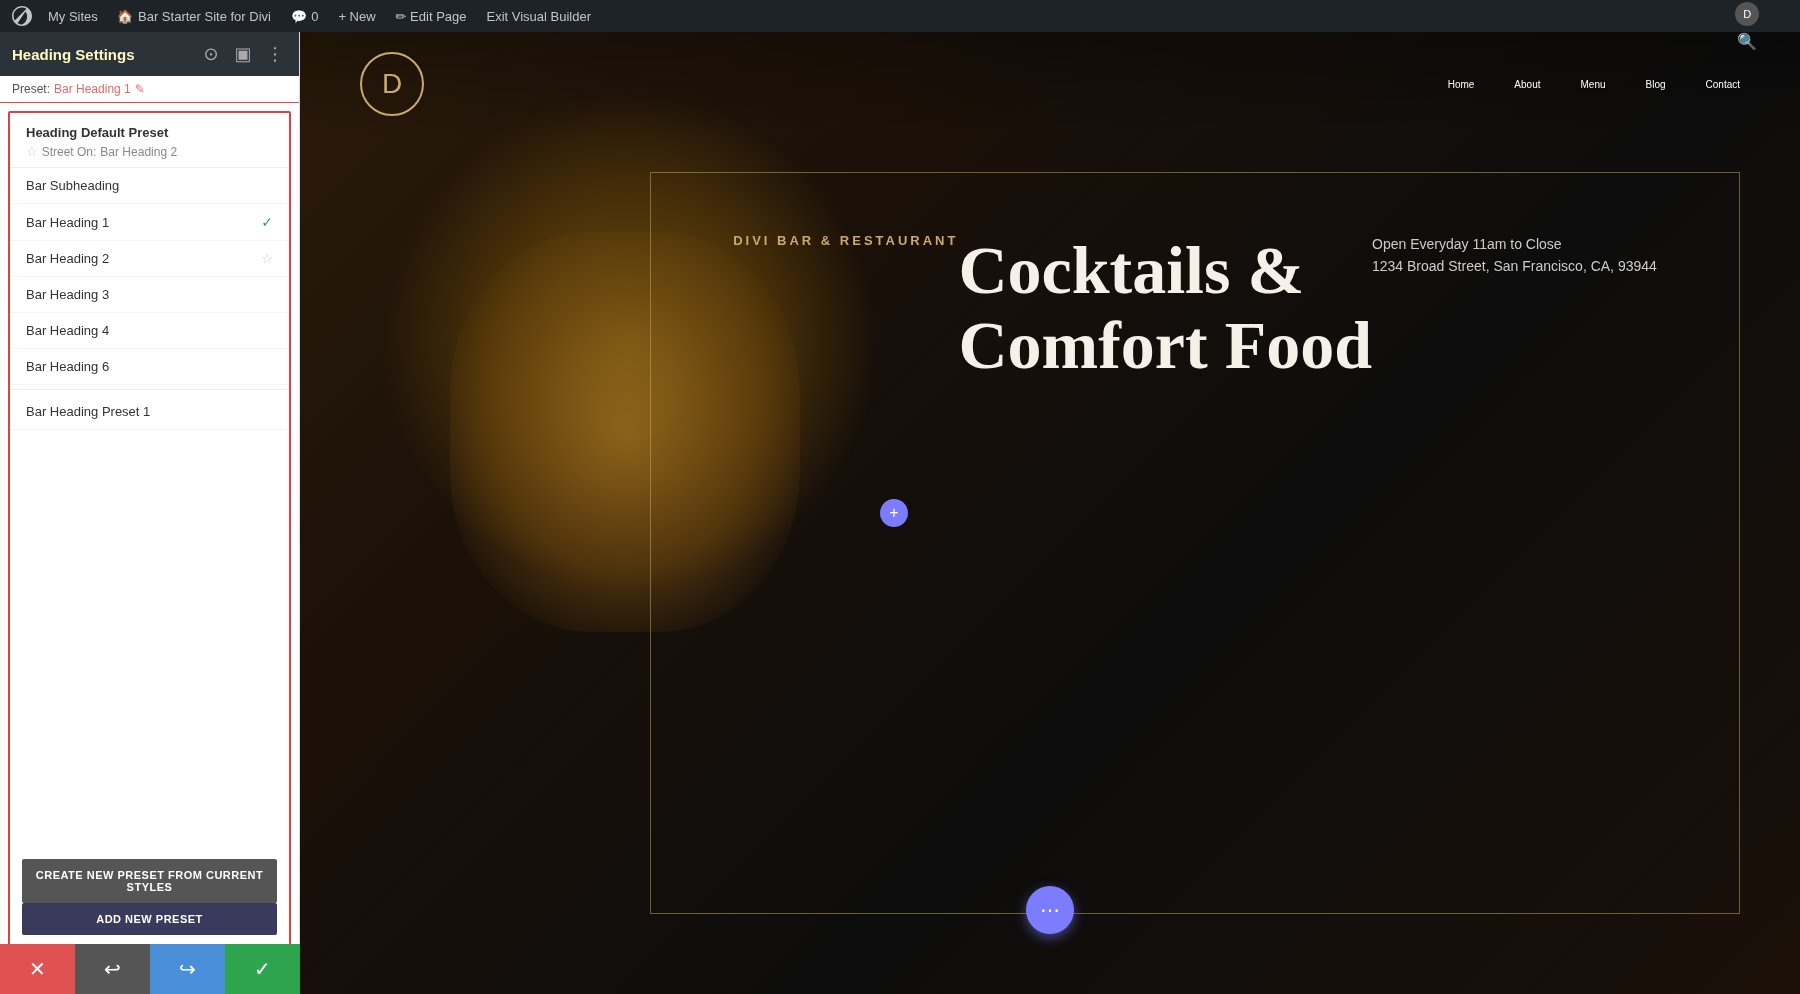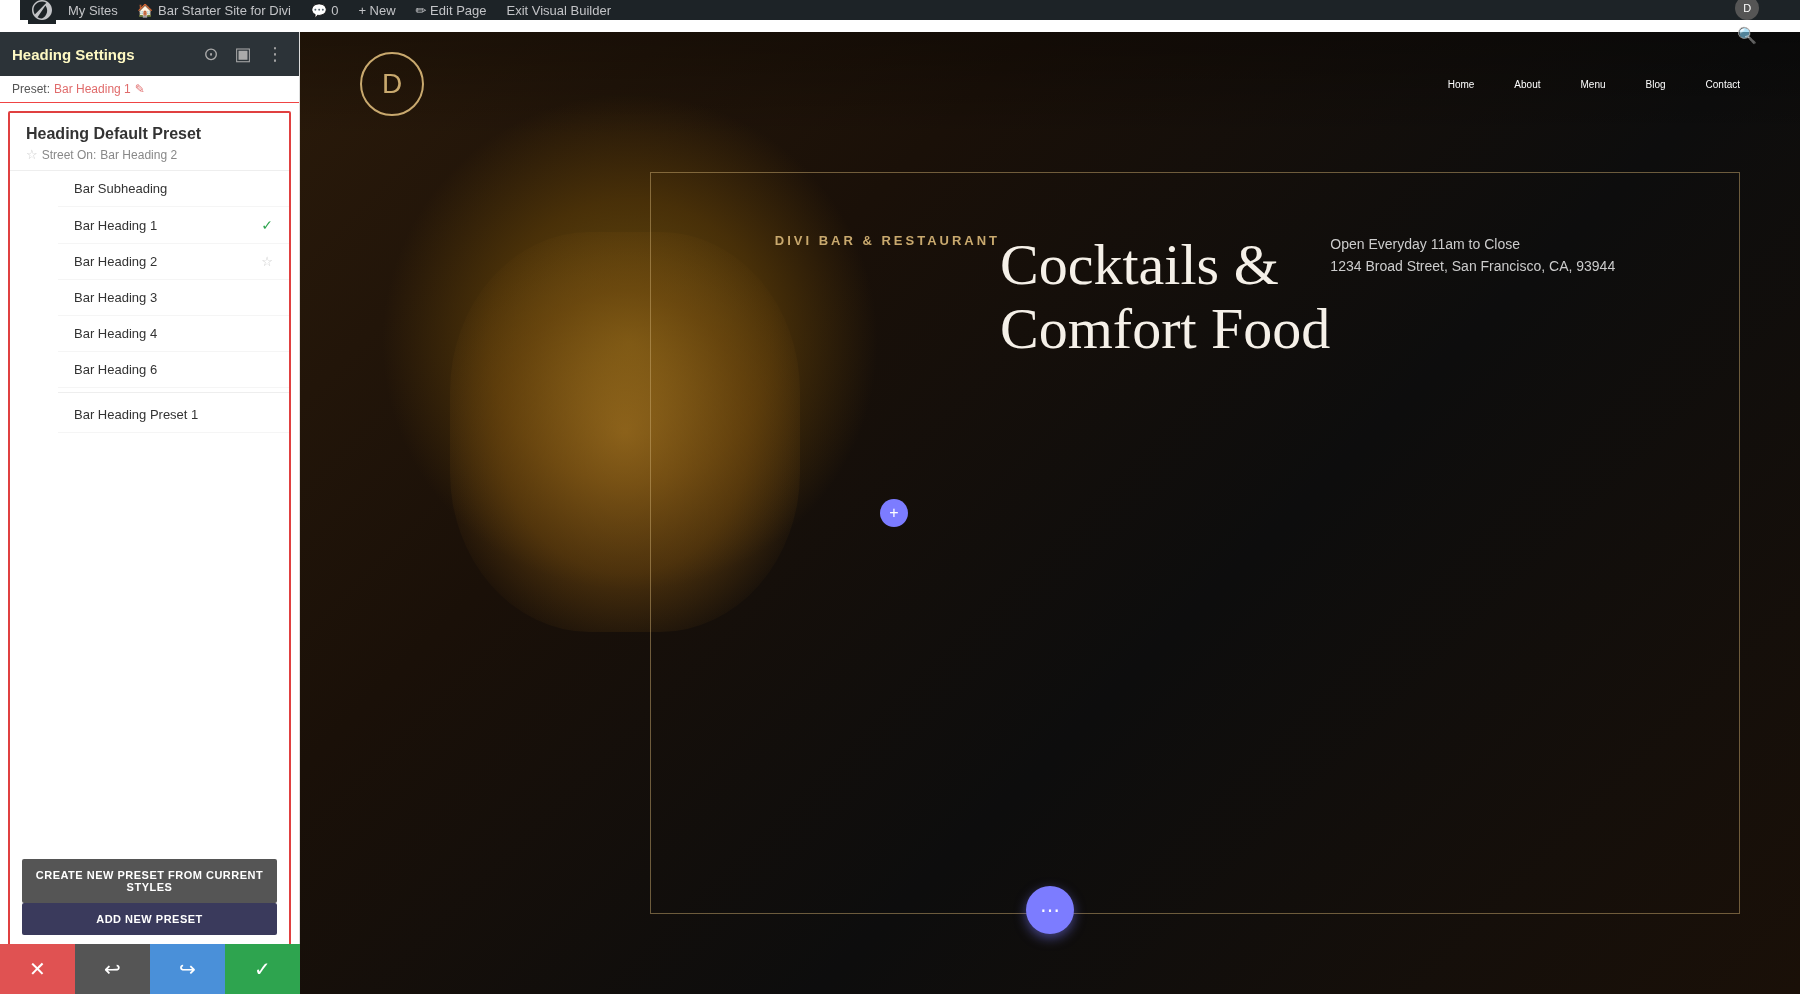--- a/index.html
+++ b/index.html
@@ -1,22 +1,22 @@
 <!DOCTYPE html>
 <html><head>
   <meta charset="utf-8">
   <style>
     * { margin: 0; padding: 0; box-sizing: border-box; }
     body { width: 1800px; height: 994px; overflow: hidden; font-family: -apple-system, BlinkMacSystemFont, 'Segoe UI', Arial, sans-serif; }
 
     
     .wp-admin-bar {
-      position: absolute; top: 0; left: 0; right: 0; height: 20px;
+      position: absolute; top: 0; left: 0; right: 0; height: 32px;
       background: #1d2327; display: flex; align-items: center;
-      padding: 0 8px; z-index: 100; gap: 4px; margin-left: 20px;
+      padding: 0 8px; z-index: 100; gap: 4px;
     }
     .wp-admin-bar-item {
       display: flex; align-items: center; gap: 4px;
       color: #c3c4c7; font-size: 13px; padding: 0 8px; height: 32px;
       cursor: pointer; white-space: nowrap;
     }
     .wp-admin-bar-spacer { flex: 1; }
     .wp-logo { width: 28px; height: 28px; background: #1d2327; display: flex; align-items: center; justify-content: center; }
     .wp-logo svg { fill: #c3c4c7; width: 20px; height: 20px; }
     .howdy { color: #c3c4c7; font-size: 13px; display: flex; align-items: center; gap: 6px; flex-direction: column; }
@@ -60,26 +60,26 @@
       border: 2px solid #e04040;
       margin: 8px; border-radius: 2px;
       flex: 1; display: flex; flex-direction: column;
       overflow: hidden;
     }
 
     
     .default-preset-section {
       padding: 12px 16px 8px; border-bottom: 1px solid #eee;
     }
-    .default-preset-title { font-size: 16px; font-weight: 600; color: #333; margin-bottom: 4px; }
+    .default-preset-title { font-size: 13px; font-weight: 600; color: #333; margin-bottom: 4px; }
     .based-on { display: flex; align-items: center; gap: 4px; color: #888; font-size: 12px; }
     .star-icon { color: #ccc; font-size: 13px; }
 
     
-    .preset-list { flex: 1; overflow-y: auto; padding-left: 48px; }
+    .preset-list { flex: 1; overflow-y: auto; }
     .preset-item {
       padding: 10px 16px; font-size: 13px; color: #333;
       cursor: pointer; display: flex; align-items: center; justify-content: space-between;
       border-bottom: 1px solid #f5f5f5;
     }
     .preset-item.active { }
     .preset-item .check-icon { color: #2ea44f; font-size: 14px; }
     .preset-item .star-icon-item { color: #ccc; font-size: 13px; }
 
     
@@ -160,21 +160,21 @@
     .hero-content-box {
       position: absolute; top: 140px; right: 60px; left: 350px; bottom: 80px;
       border: 1px solid rgba(201, 169, 110, 0.5); padding: 60px 80px;
       display: flex; flex-direction: row; justify-content: center;
     }
     .hero-subtitle {
       color: #c9a96e; font-size: 13px; font-weight: 600; letter-spacing: 3px;
       text-transform: uppercase; margin-bottom: 20px;
     }
     .hero-title {
-      color: #f5f0e8; font-size: 58px; font-weight: 400; line-height: 1.1;
+      color: #f5f0e8; font-size: 68px; font-weight: 700; line-height: 1.1;
       margin-bottom: 24px; font-family: Georgia, serif;
     }
     .hero-desc { color: #ccc; font-size: 14px; line-height: 1.6; }
 
     
     .plus-btn {
       position: absolute; top: 50%; left: 580px;
       transform: translateY(-50%);
       width: 28px; height: 28px; background: #7c7cff;
       border-radius: 50%; display: flex; align-items: center; justify-content: center;

